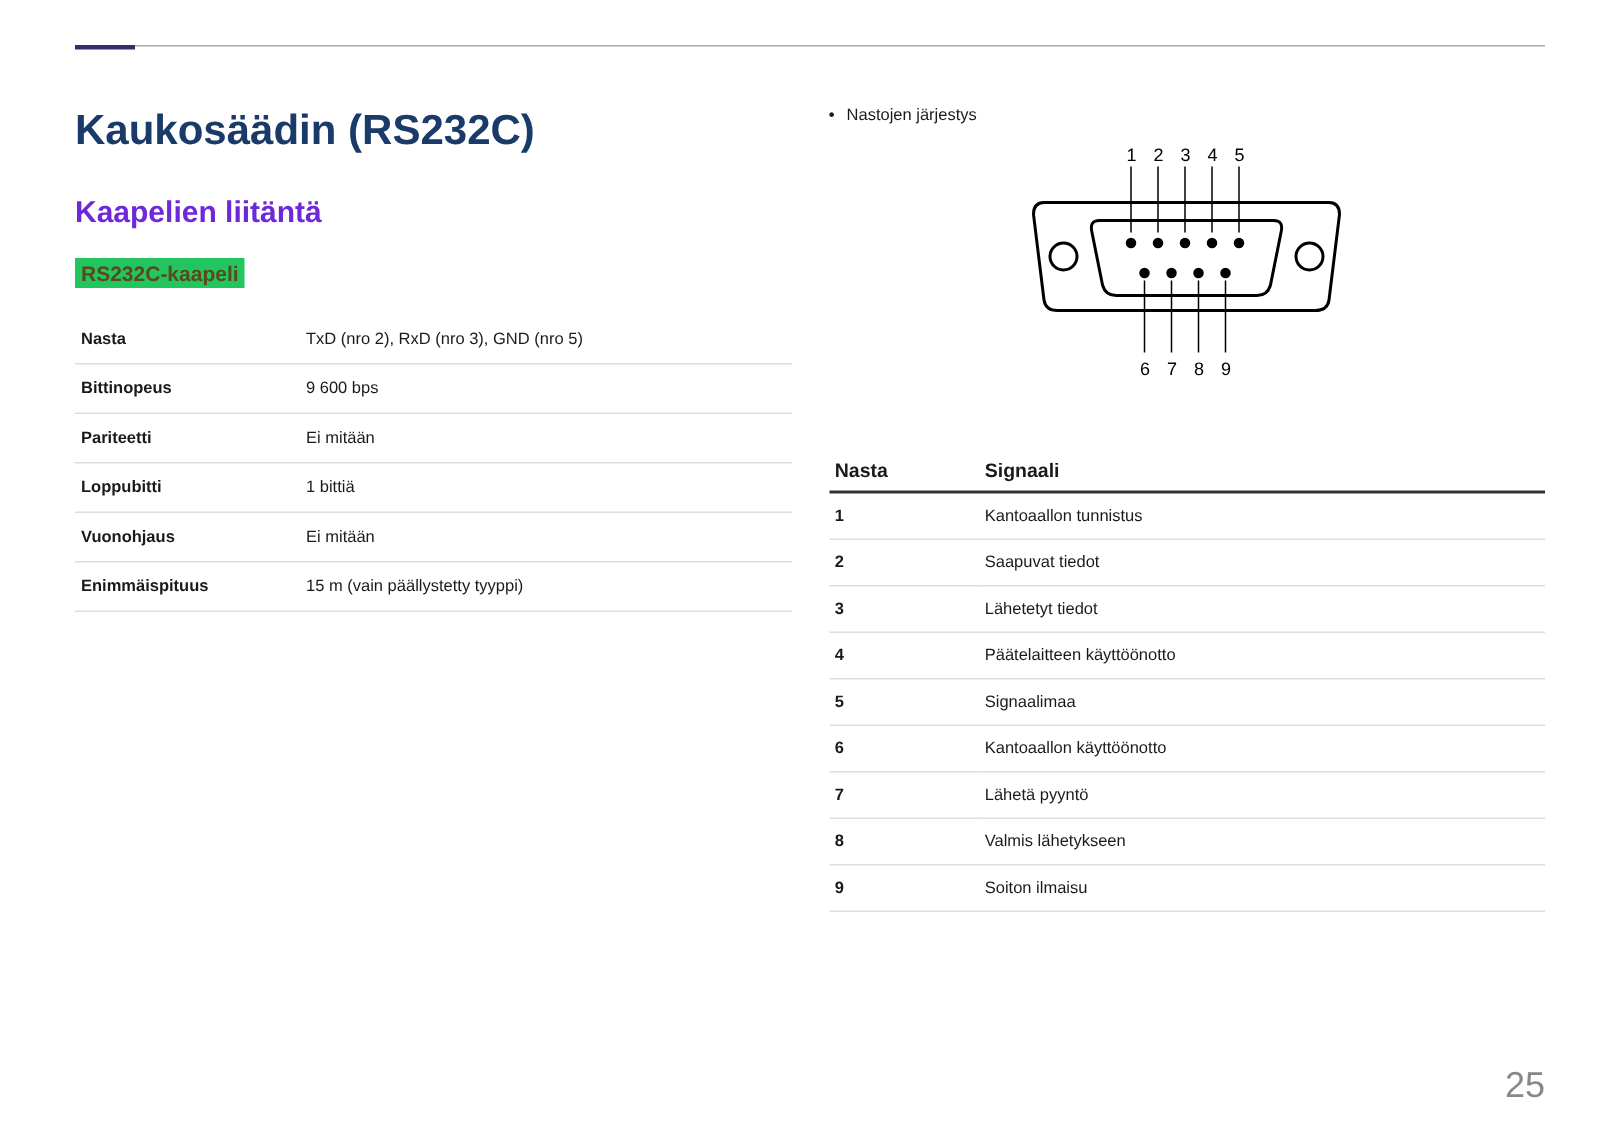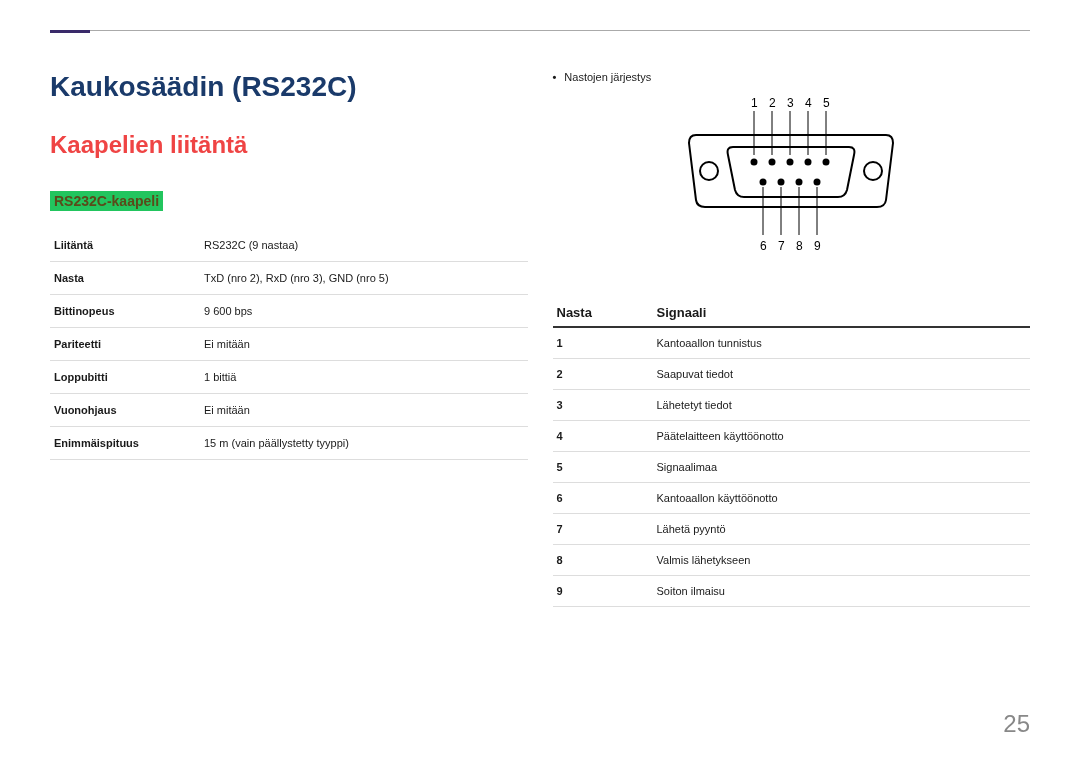--- a/index.html
+++ b/index.html
@@ -3,21 +3,21 @@
 <meta charset="utf-8">
 <style>
   * { box-sizing: border-box; margin: 0; padding: 0; }
   body { font-family: Arial, Helvetica, sans-serif; background: #fff; color: #1a1a1a; width: 1080px; height: 763px; position: relative; }
   .page { padding: 30px 50px 30px 50px; }
   .header-rule { border-top: 1px solid #aaa; margin-bottom: 5px; }
   .header-accent { position: absolute; top: 30px; left: 50px; width: 40px; border-top: 3px solid #3a2a6a; }
   .columns { display: flex; gap: 25px; margin-top: 40px; }
   .col { flex: 1; }
   h1 { font-size: 28px; font-weight: 600; color: #1a3a6a; margin-bottom: 28px; }
-  h2 { font-size: 24px; font-weight: 600; color: #ef4444; margin-bottom: 32px; }
+  h2 { font-size: 20px; font-weight: 600; color: #6d28d9; margin-bottom: 18px; }
   h3 { font-size: 14px; font-weight: 600; color: #5a4a1a; background: #22c55e; display: inline-block; padding: 2px 4px; margin-bottom: 18px; }
   table.spec { width: 100%; border-collapse: collapse; font-size: 11px; }
   table.spec td { padding: 10px 4px; border-bottom: 1px solid #ddd; vertical-align: top; }
   table.spec td.label { font-weight: 600; width: 150px; }
   .note { font-size: 11px; margin-bottom: 12px; display: flex; gap: 8px; }
   .note .bullet { font-weight: bold; }
   .connector-wrap { text-align: center; margin: 6px 0 30px 0; }
   .connector-wrap svg { display: inline-block; }
   .sig-header { display: flex; gap: 0; font-size: 13px; font-weight: 600; border-bottom: 2px solid #333; padding: 6px 4px; }
   .sig-header .c1 { width: 100px; }
@@ -33,24 +33,20 @@
   <div class="header-accent"></div>
   <div class="header-rule"></div>
 
   <div class="columns">
     <div class="col">
       <h1>Kaukosäädin (RS232C)</h1>
       <h2>Kaapelien liitäntä</h2>
       <h3>RS232C-kaapeli</h3>
       <table class="spec">
         <tbody>
-            <tr>
-              <td class="label">Liitäntä</td>
-              <td>RS232C (9 nastaa)</td>
-            </tr>
         <tr>
               <td class="label">Nasta</td>
               <td>TxD (nro 2), RxD (nro 3), GND (nro 5)</td>
             </tr>
         <tr>
               <td class="label">Bittinopeus</td>
               <td>9 600 bps</td>
             </tr>
         <tr>
               <td class="label">Pariteetti</td>

